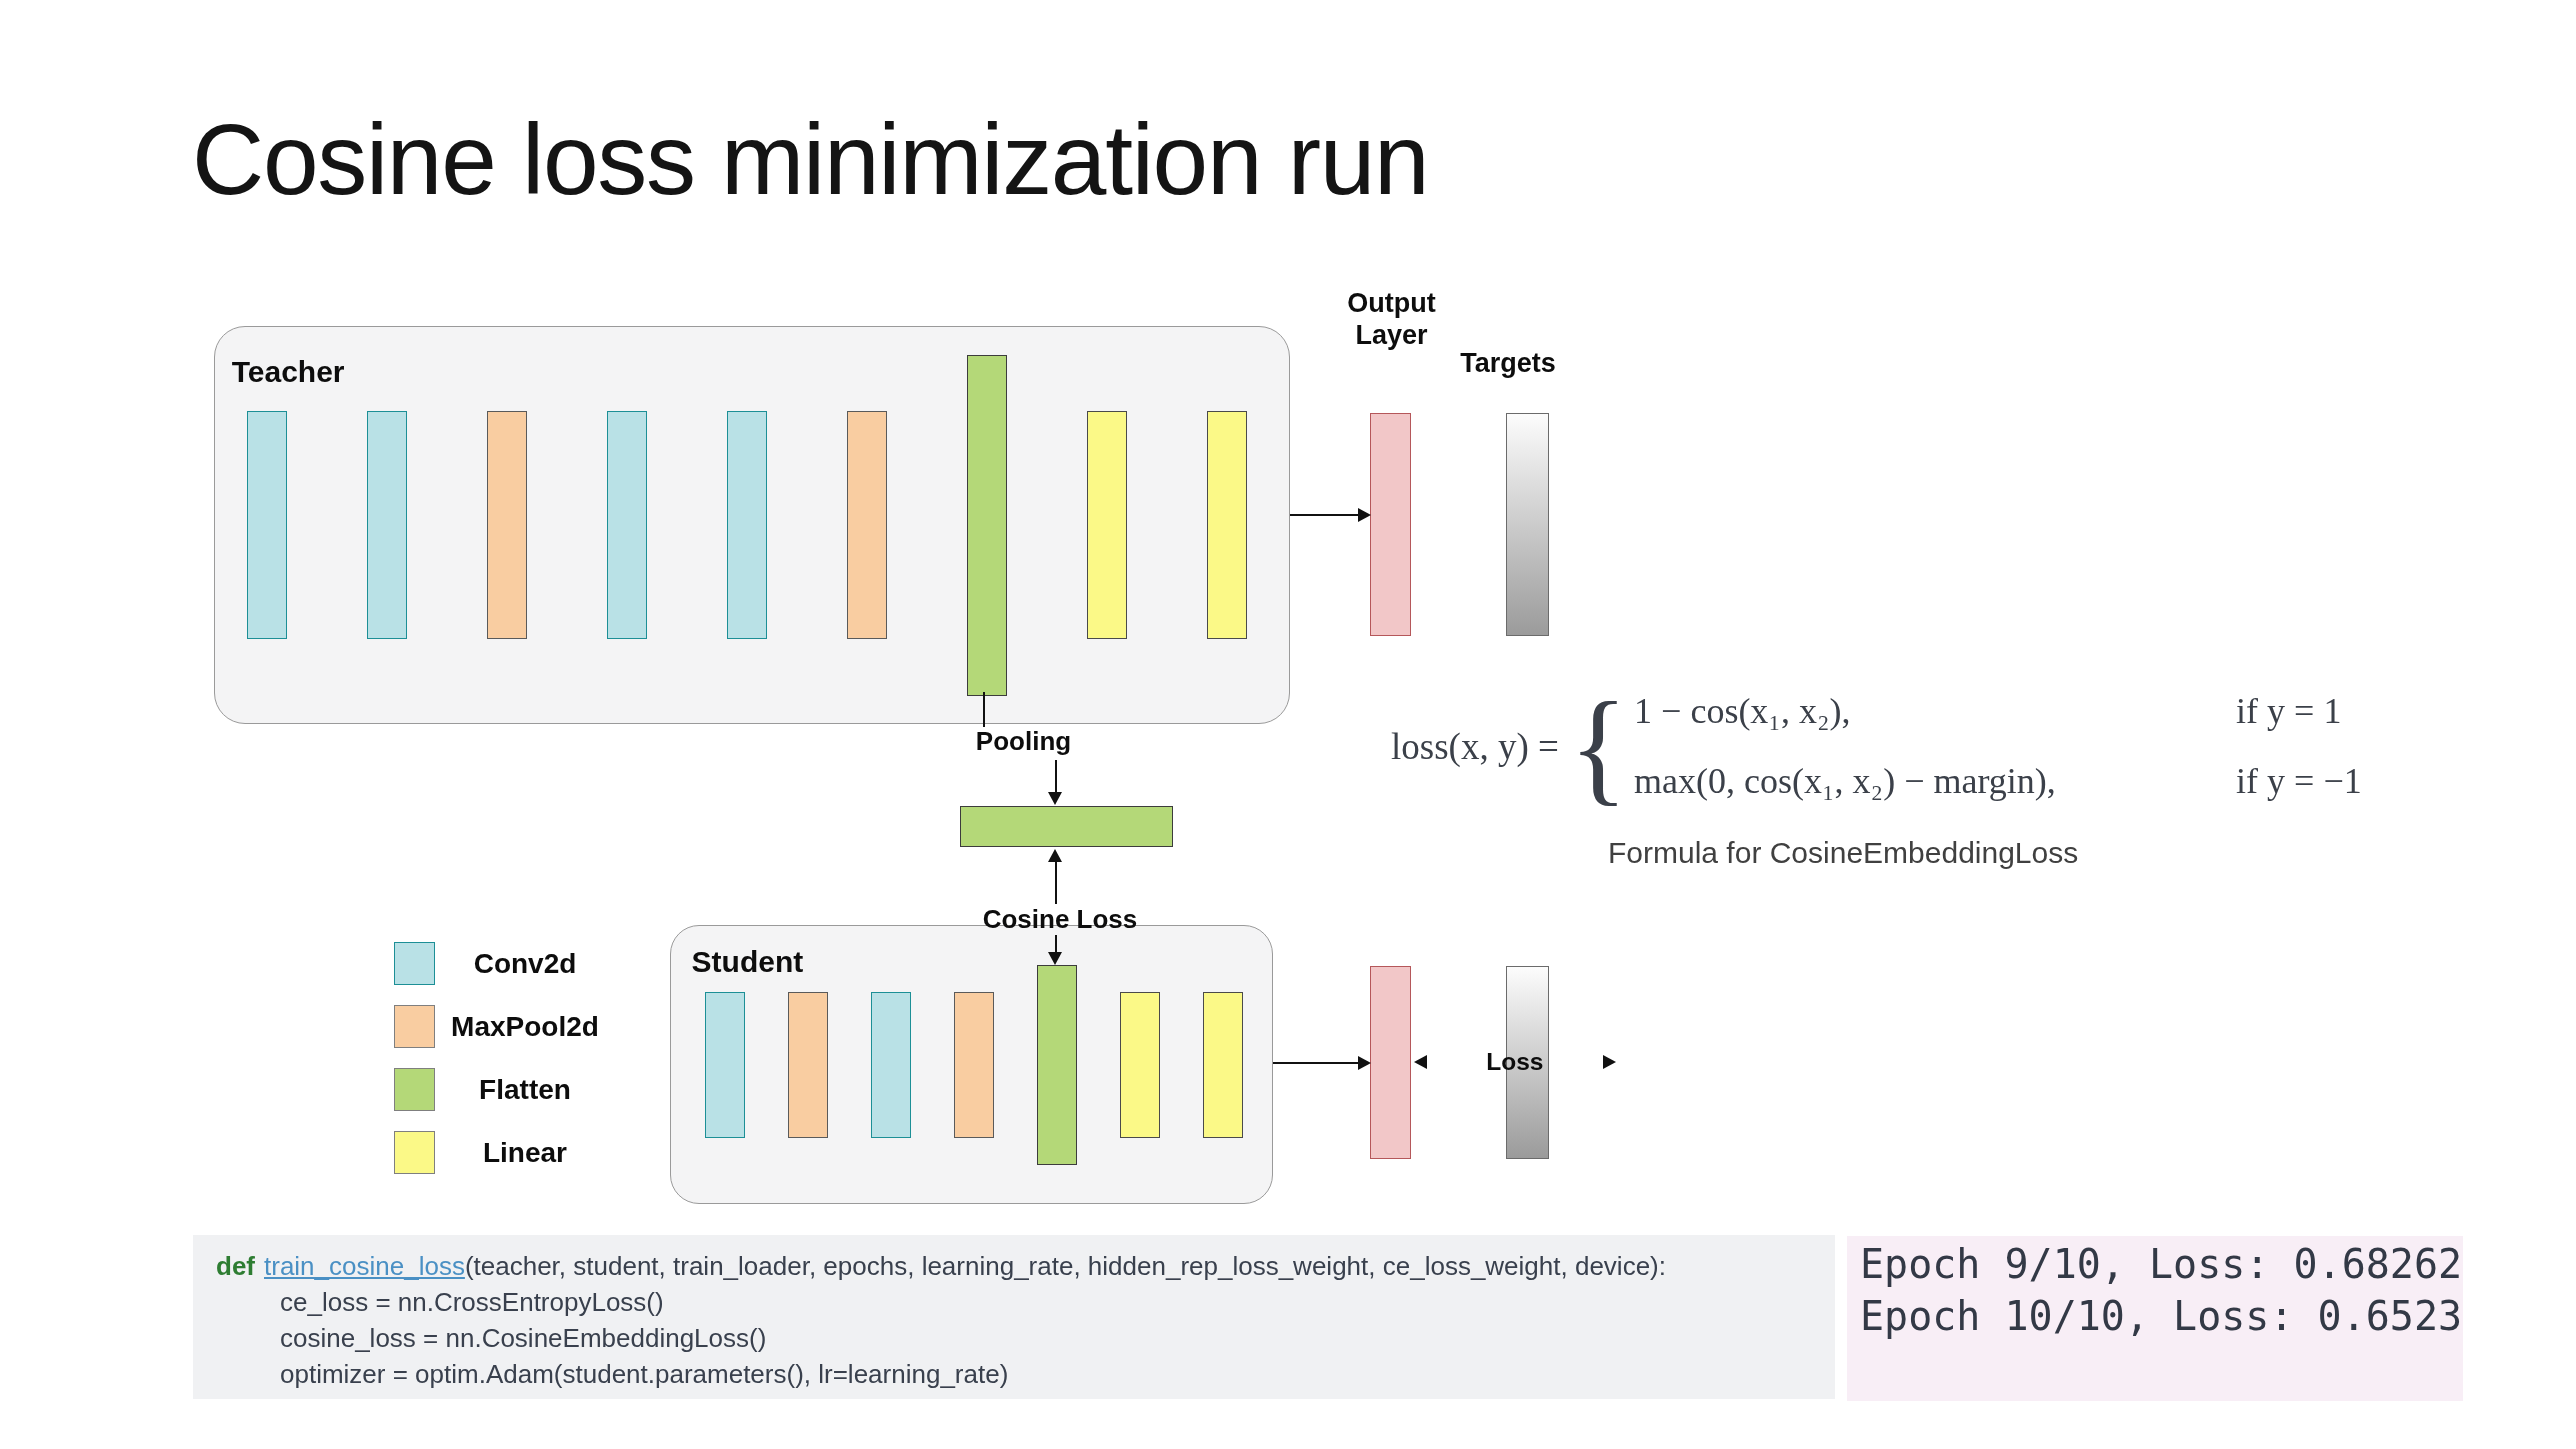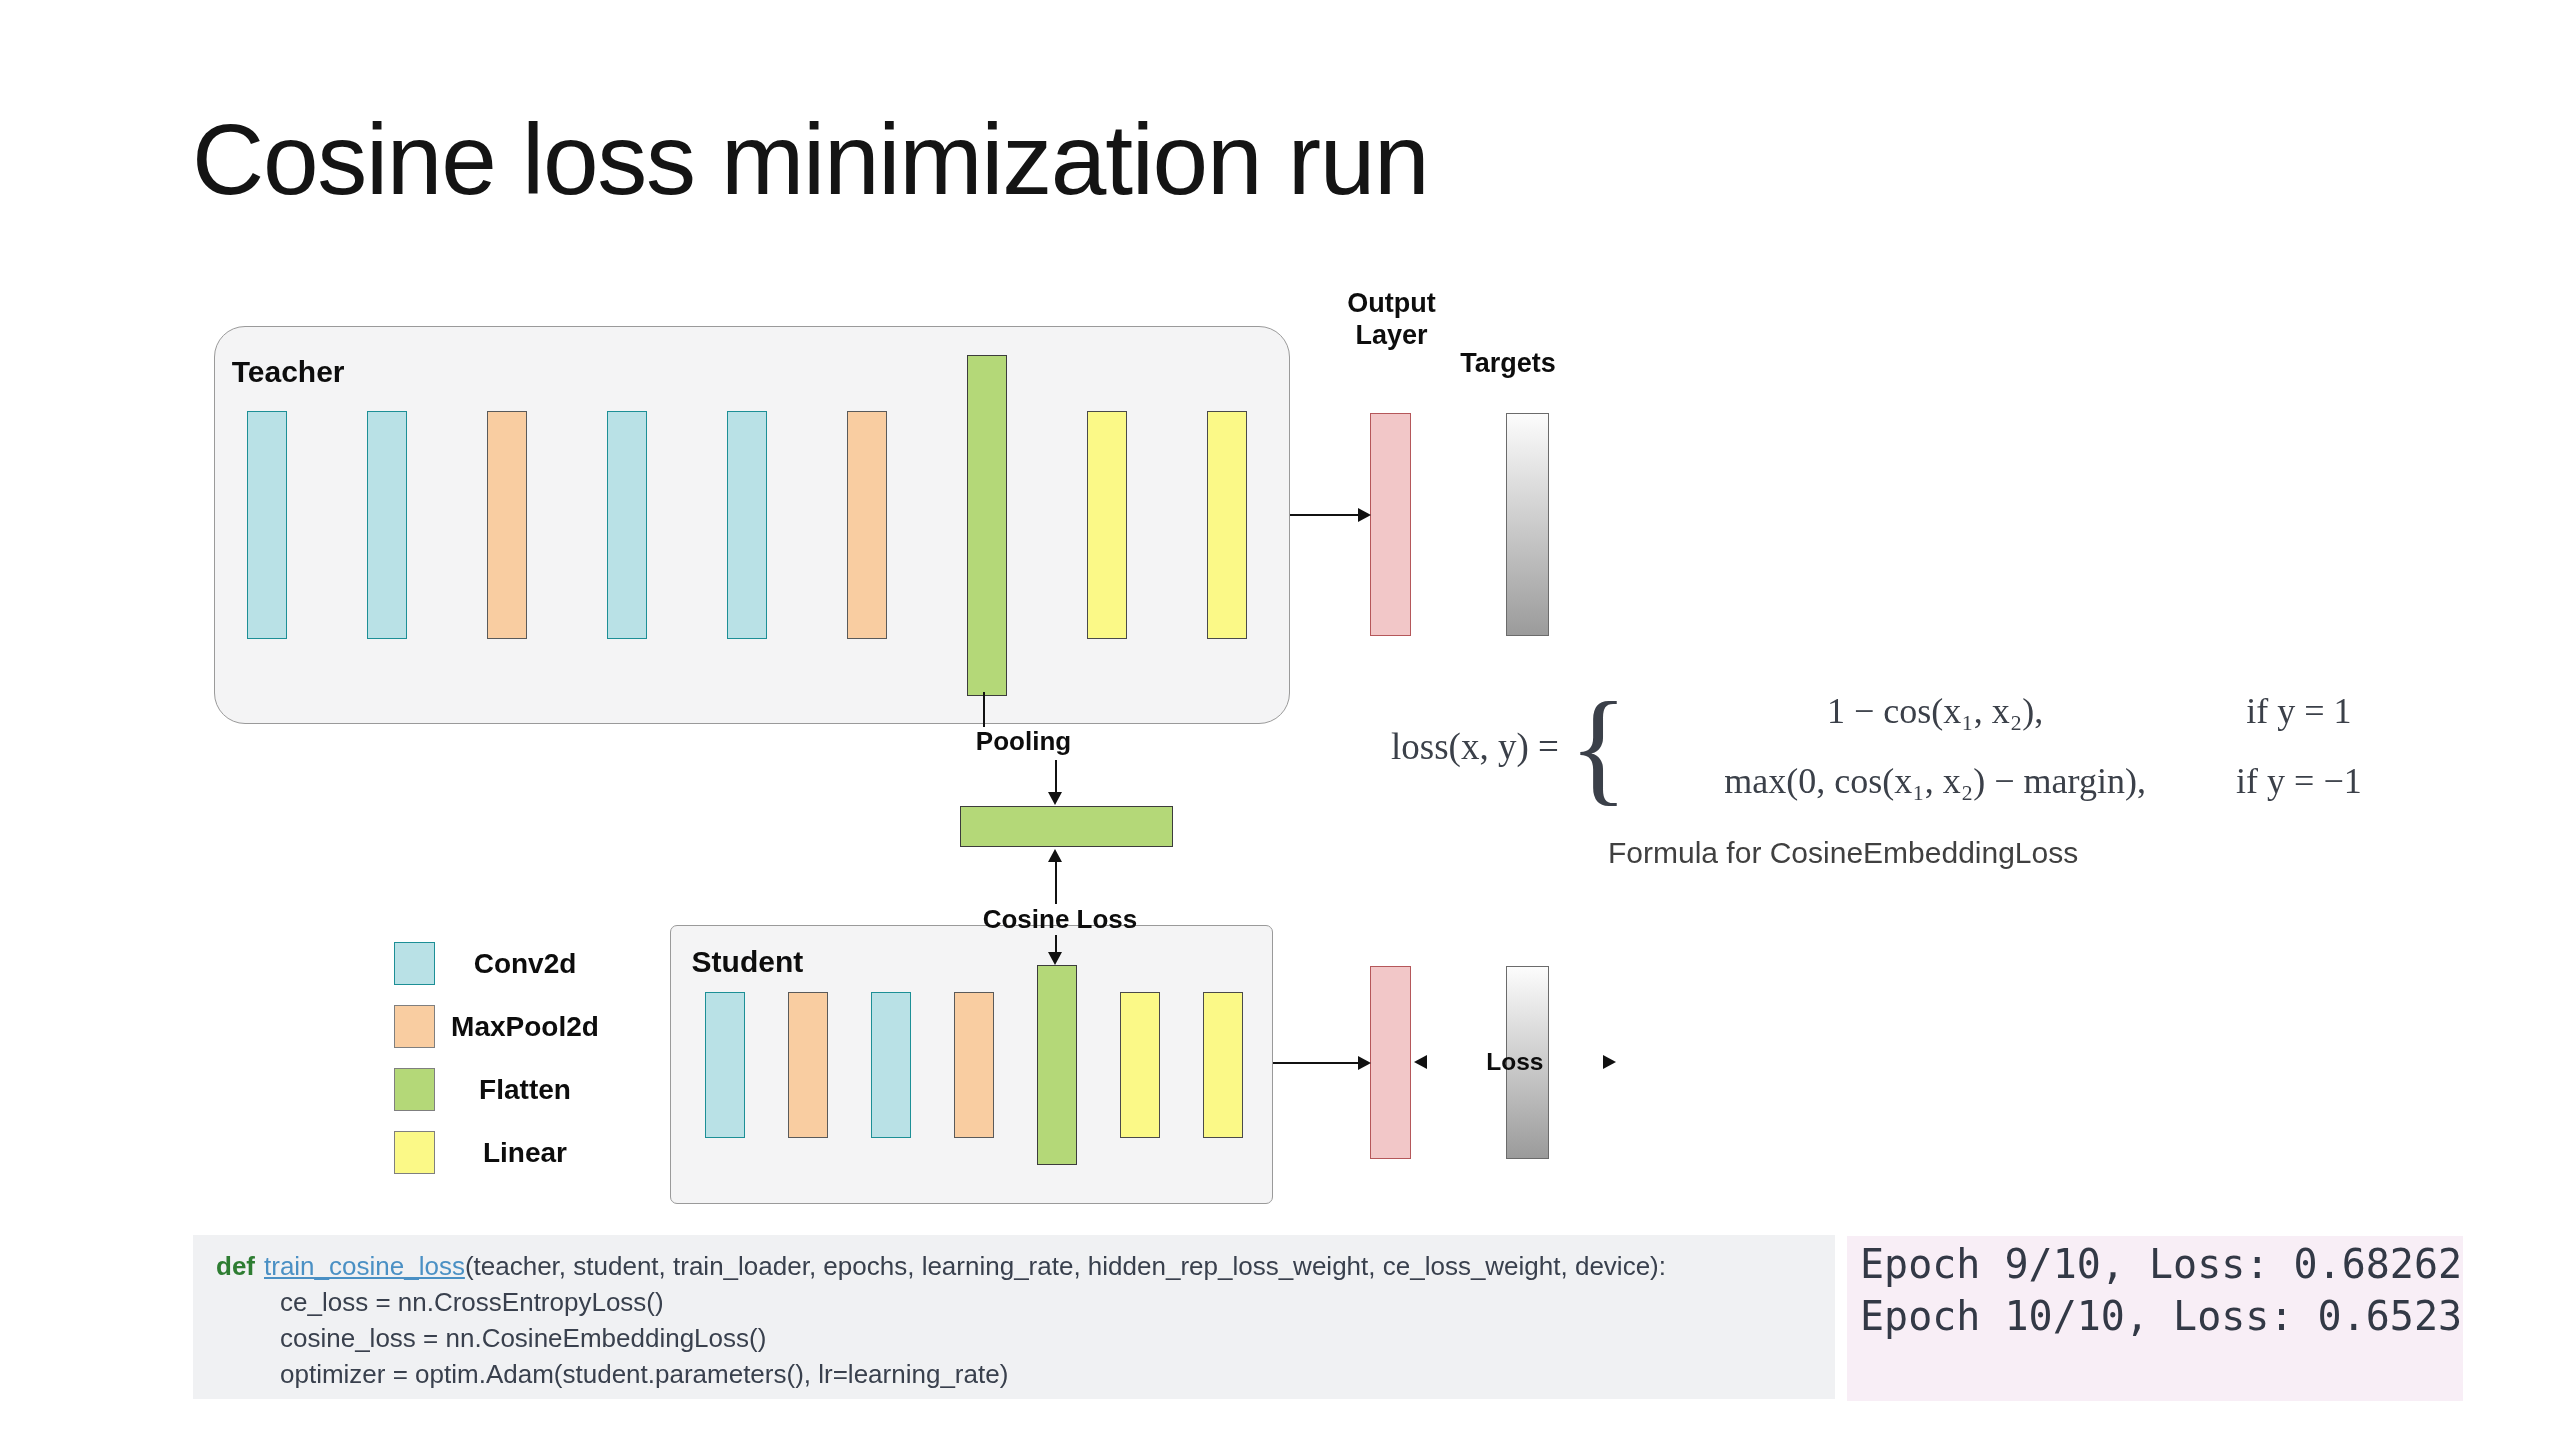--- a/index.html
+++ b/index.html
@@ -8,21 +8,21 @@
   .abs{position:absolute;}
 
   
   .slide-title{position:absolute;left:192px;top:102px;font-size:100px;font-weight:300;
                letter-spacing:-1.3px;color:#141414;white-space:nowrap;}
 
   
   .net-box{position:absolute;background:var(--boxFill);border:1.9px solid var(--boxBorder);
            box-sizing:border-box;}
   .teacher-box{left:214px;top:326px;width:1076px;height:398px;border-radius:31px;}
-  .student-box{left:670px;top:925px;width:603px;height:279px;border-radius:7px;}
+  .student-box{left:670px;top:925px;width:603px;height:279px;border-radius:29px;}
   .box-label{position:absolute;font-weight:bold;font-size:30px;color:#0d0d0d;}
   .teacher-label{left:16.7px;top:28px;}
   .student-label{left:20.6px;top:19.3px;}
 
   
   .bars{position:absolute;top:0;bottom:0;display:flex;align-items:center;}
   .teacher-bars{left:32px;gap:80px;}
   .student-bars{left:34px;gap:43px;}
   .bar{width:40px;box-sizing:border-box;}
   .teacher-bars .bar{height:228px;}
@@ -76,21 +76,21 @@
   .legend-swatch.pool{background:var(--pool);border:1.9px solid #7f7f7f;}
   .legend-swatch.flatten{background:var(--flatten);border:1.9px solid #7f7f7f;}
   .legend-swatch.linear{background:var(--linear);border:1.9px solid #7f7f7f;}
   .legend-label{width:180px;text-align:center;font-weight:bold;font-size:28px;color:#0d0d0d;}
 
   
   .formula{position:absolute;left:1391px;top:675px;height:142px;display:flex;align-items:center;
            font-family:"Liberation Serif","DejaVu Serif",serif;color:var(--formulaText);}
   .f-lhs{font-size:37px;margin-right:10.3px;white-space:nowrap;}
   .f-brace{font-size:122px;font-weight:300;transform:scaleY(1.05);line-height:1;margin-right:6.4px;}
-  .f-grid{display:grid;grid-template-columns:602px auto;row-gap:28px;font-size:36px;text-align:center;}
+  .f-grid{display:grid;grid-template-columns:602px auto;row-gap:28px;font-size:36px;}
   .f-grid span{white-space:nowrap;}
 
   .formula-caption{position:absolute;left:1608px;top:836px;font-size:30px;color:var(--captionGray);}
 
   
   .code-block{position:absolute;left:193px;top:1235px;width:1642px;height:164px;
               background:var(--codeBg);box-sizing:border-box;padding:13px 0 0 23px;overflow:hidden;}
   .code-line{font-size:26px;line-height:36px;color:var(--codeText);white-space:nowrap;}
   .code-line.indent{padding-left:64px;}
   .kw{color:var(--defGreen);font-weight:bold;margin-right:9px;}

